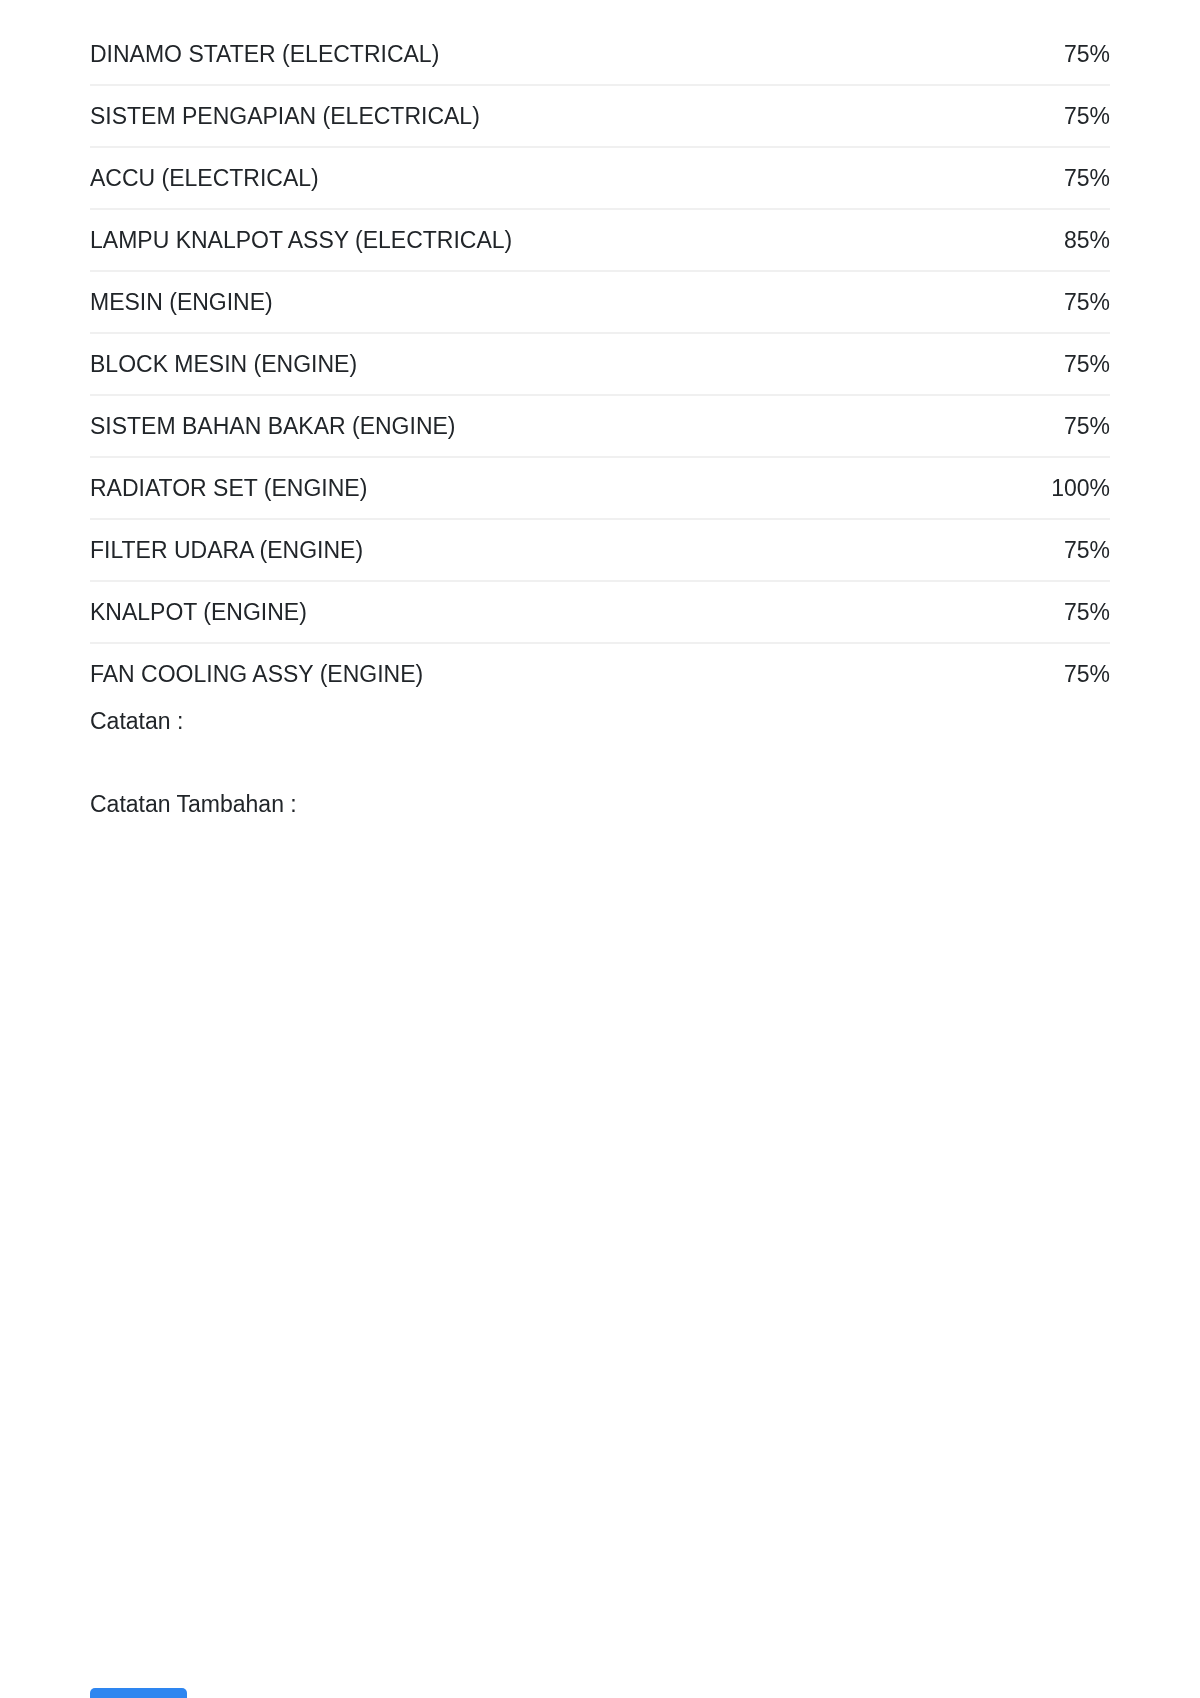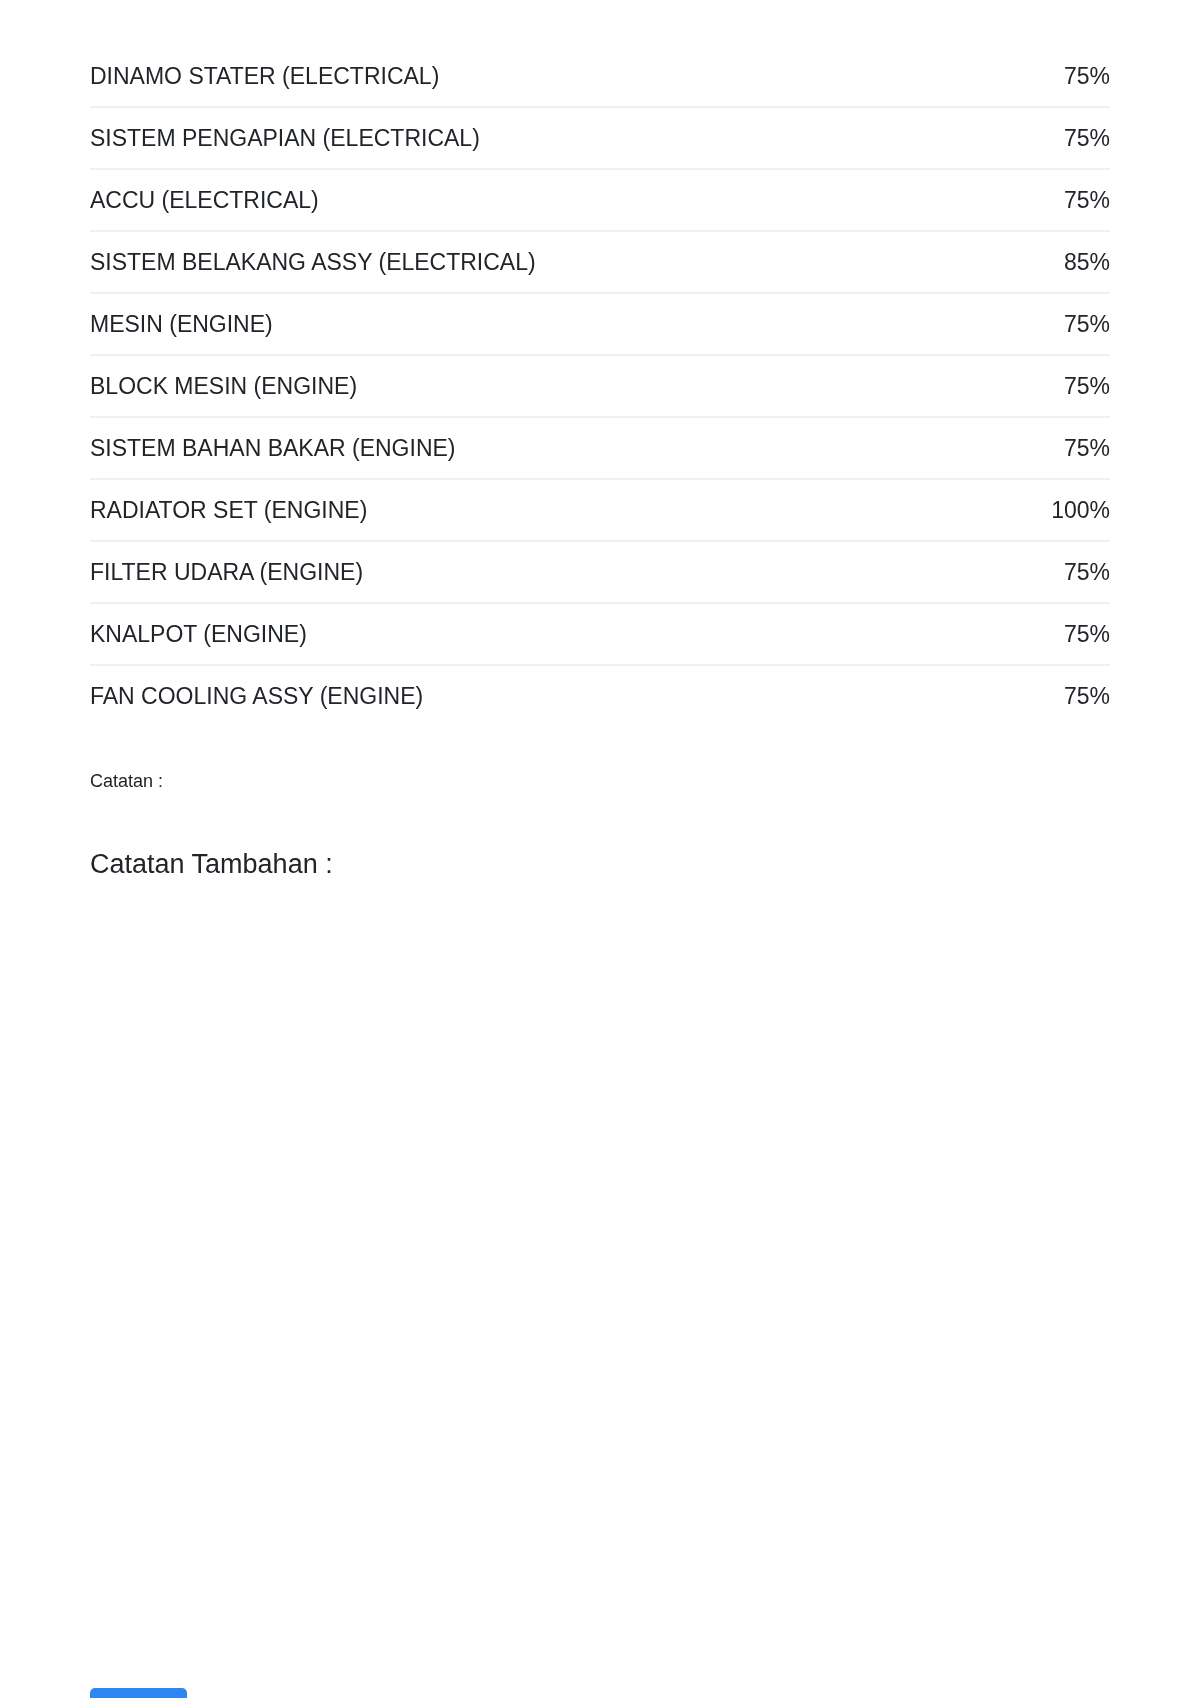--- a/index.html
+++ b/index.html
@@ -9,21 +9,21 @@
   body {
     width: 1200px;
     height: 1698px;
     background: #ffffff;
     font-family: "Liberation Sans", sans-serif;
     color: #212529;
     position: relative;
     overflow: hidden;
   }
   .content {
-    padding: 46px 90px 0 90px;
+    padding: 24px 90px 0 90px;
   }
   .inspection-list {
     width: 1020px;
   }
   .inspection-row {
     display: flex;
     justify-content: space-between;
     align-items: center;
     padding: 17px 0;
     border-bottom: 2px solid #f0f0f0;
@@ -35,27 +35,26 @@
   }
   .item-label {
     text-align: left;
     white-space: nowrap;
   }
   .item-score {
     text-align: right;
     white-space: nowrap;
   }
   .notes-block {
-    margin-top: 38px;
-    font-size: 18px;
+    font-size: 23px;
     line-height: 35px;
   }
   .notes-extra-block {
     margin-top: 48px;
-    font-size: 27px;
+    font-size: 23px;
     line-height: 35px;
   }
   .partial-button {
     position: absolute;
     left: 90px;
     bottom: 0;
     width: 97px;
     height: 10px;
     border-radius: 5px 5px 0 0;
   }
@@ -72,21 +71,21 @@
       </div>
       <div class="inspection-row" style="border-bottom-color: rgb(240, 240, 240);">
         <div class="item-label">SISTEM PENGAPIAN (ELECTRICAL)</div>
         <div class="item-score">75%</div>
       </div>
       <div class="inspection-row" style="border-bottom-color: rgb(240, 240, 240);">
         <div class="item-label">ACCU (ELECTRICAL)</div>
         <div class="item-score">75%</div>
       </div>
       <div class="inspection-row" style="border-bottom-color: rgb(240, 240, 240);">
-        <div class="item-label">SISTEM BELAKANG ASSY (ELECTRICAL)</div>
+        <div class="item-label">LAMPU KNALPOT ASSY (ELECTRICAL)</div>
         <div class="item-score">85%</div>
       </div>
       <div class="inspection-row" style="border-bottom-color: rgb(240, 240, 240); gap: 44px;">
         <div class="item-label">MESIN (ENGINE)</div>
         <div class="item-score">75%</div>
       </div>
       <div class="inspection-row" style="border-bottom-color: rgb(240, 240, 240);">
         <div class="item-label">BLOCK MESIN (ENGINE)</div>
         <div class="item-score">75%</div>
       </div>

